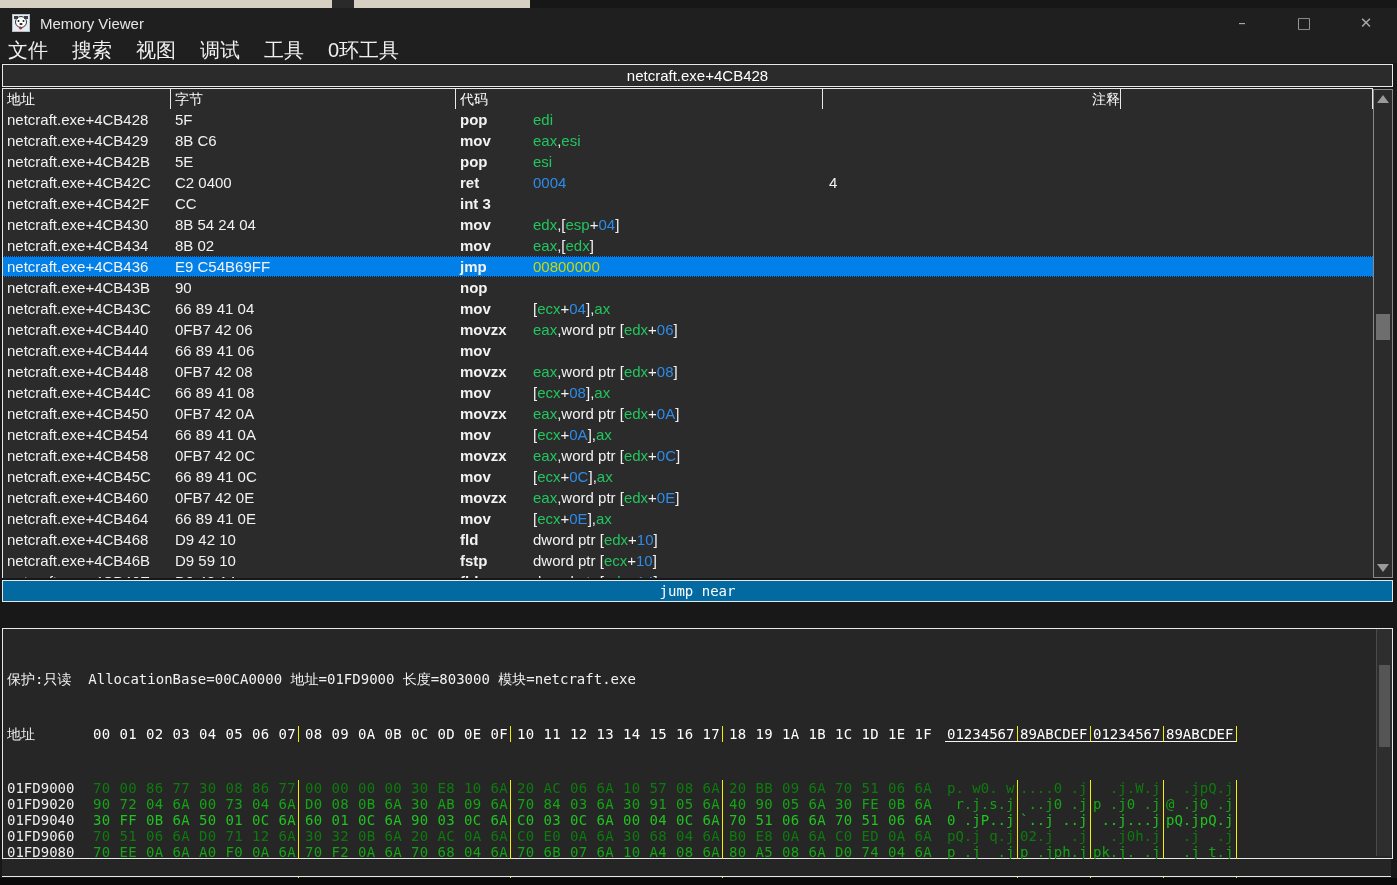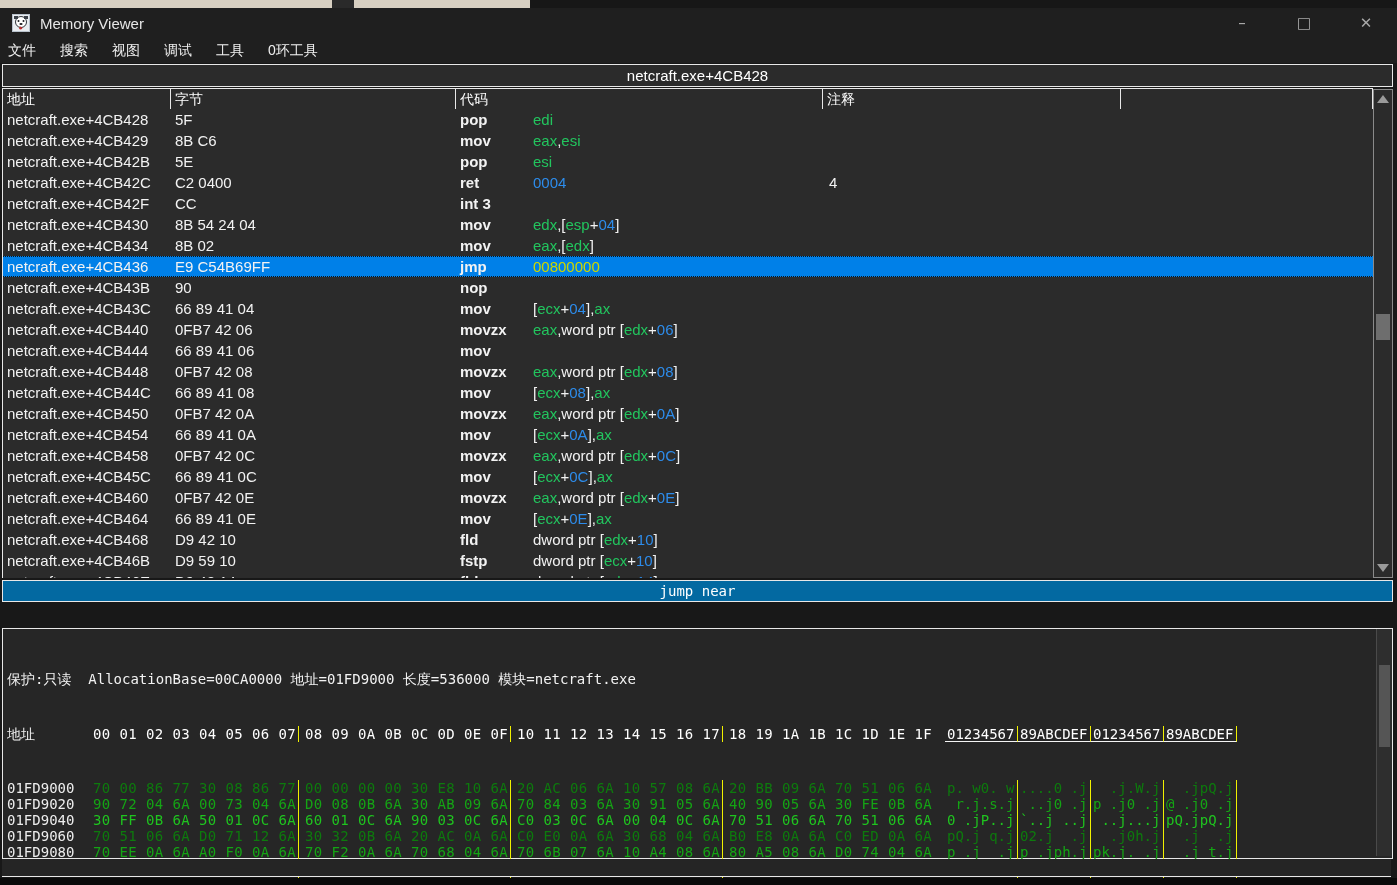--- a/index.html
+++ b/index.html
@@ -13,31 +13,31 @@
   .titlebar{position:absolute;left:0;top:8px;width:1397px;height:30px;background:#1f1f1f;
             display:flex;align-items:center;}
   .app-icon{margin-left:12px;width:18px;height:18px;flex:0 0 auto;}
   .title-text{color:#e6e6e6;font-size:15px;margin-left:10px;}
   .win-controls{margin-left:auto;display:flex;height:30px;}
   .win-btn{width:62px;height:30px;color:#a8a8a8;display:flex;align-items:center;justify-content:center;
            font-size:15px;font-family:"DejaVu Sans",sans-serif;}
   
   .menubar{position:absolute;left:0;top:38px;width:1397px;height:25px;background:#1f1f1f;
            display:flex;align-items:center;}
-  .menu-item{color:#f0f0f0;font-size:14px;padding:0 12px;}
+  .menu-item{color:#f0f0f0;font-size:20px;padding:0 12px;}
   .menu-item:first-child{padding-left:8px;}
   
   .addr-header{position:absolute;left:2px;top:64px;width:1389px;height:21px;border:1px solid #e8e8e8;
                background:#2b2b2b;color:#fff;font-size:15px;display:flex;align-items:center;justify-content:center;}
   
   .col-header{position:absolute;left:2px;top:88px;width:1369px;height:20px;border:1px solid #e8e8e8;
               background:#2b2b2b;color:#fff;font-size:14px;display:flex;}
   .col-cell{box-sizing:border-box;border-right:1px solid #e8e8e8;padding:1px 0 0 4px;line-height:18px;}
   .col-cell.w-addr{width:168px;} .col-cell.w-bytes{width:285px;} .col-cell.w-code{width:367px;}
-  .col-cell.w-cmt{width:298px;} .col-cell.w-extra{flex:1;border-right:none;}
+  .col-cell.w-cmt{width:298px;text-align:right;} .col-cell.w-extra{flex:1;border-right:none;}
   
   .rows{position:absolute;left:2px;top:109px;width:1371px;height:469px;background:#2b2b2b;
         border-left:1px solid #e8e8e8;overflow:hidden;}
   .drow{display:flex;height:21px;line-height:21px;font-size:15px;color:#f2f2f2;box-sizing:border-box;white-space:pre;}
   .c-addr{width:168px;padding-left:4px;flex:0 0 auto;}
   .c-bytes{width:285px;flex:0 0 auto;}
   .c-mn{width:73px;font-weight:bold;flex:0 0 auto;}
   .c-ops{width:294px;flex:0 0 auto;}
   .c-cmt{flex:1;padding-left:2px;}
   .tk-r{color:#22c55e;} .tk-n{color:#2d8ceb;} .tk-t{color:#f2f2f2;} .tk-j{color:#ccd800;}
@@ -152,21 +152,21 @@
     <div class="arrow up"></div>
     <div class="dis-thumb"></div>
     <div class="arrow down"></div>
   </div>
 
   <div class="status-bar">
     <span>jump near</span>
   </div>
 
   <div class="hex-panel">
-    <div class="hex-info">保护:只读  AllocationBase=00CA0000 地址=01FD9000 长度=536000 模块=netcraft.exe</div>
+    <div class="hex-info">保护:只读  AllocationBase=00CA0000 地址=01FD9000 长度=803000 模块=netcraft.exe</div>
     <div class="hexrow hdr">
       <span class="h-addr">地址</span>
       <span class="h-g sep">00 01 02 03 04 05 06 07</span>
       <span class="h-g sep">08 09 0A 0B 0C 0D 0E 0F</span>
       <span class="h-g sep">10 11 12 13 14 15 16 17</span>
       <span class="h-g">18 19 1A 1B 1C 1D 1E 1F</span>
       <span class="h-a first">01234567</span>
       <span class="h-a">89ABCDEF</span>
       <span class="h-a">01234567</span>
       <span class="h-a">89ABCDEF</span>

